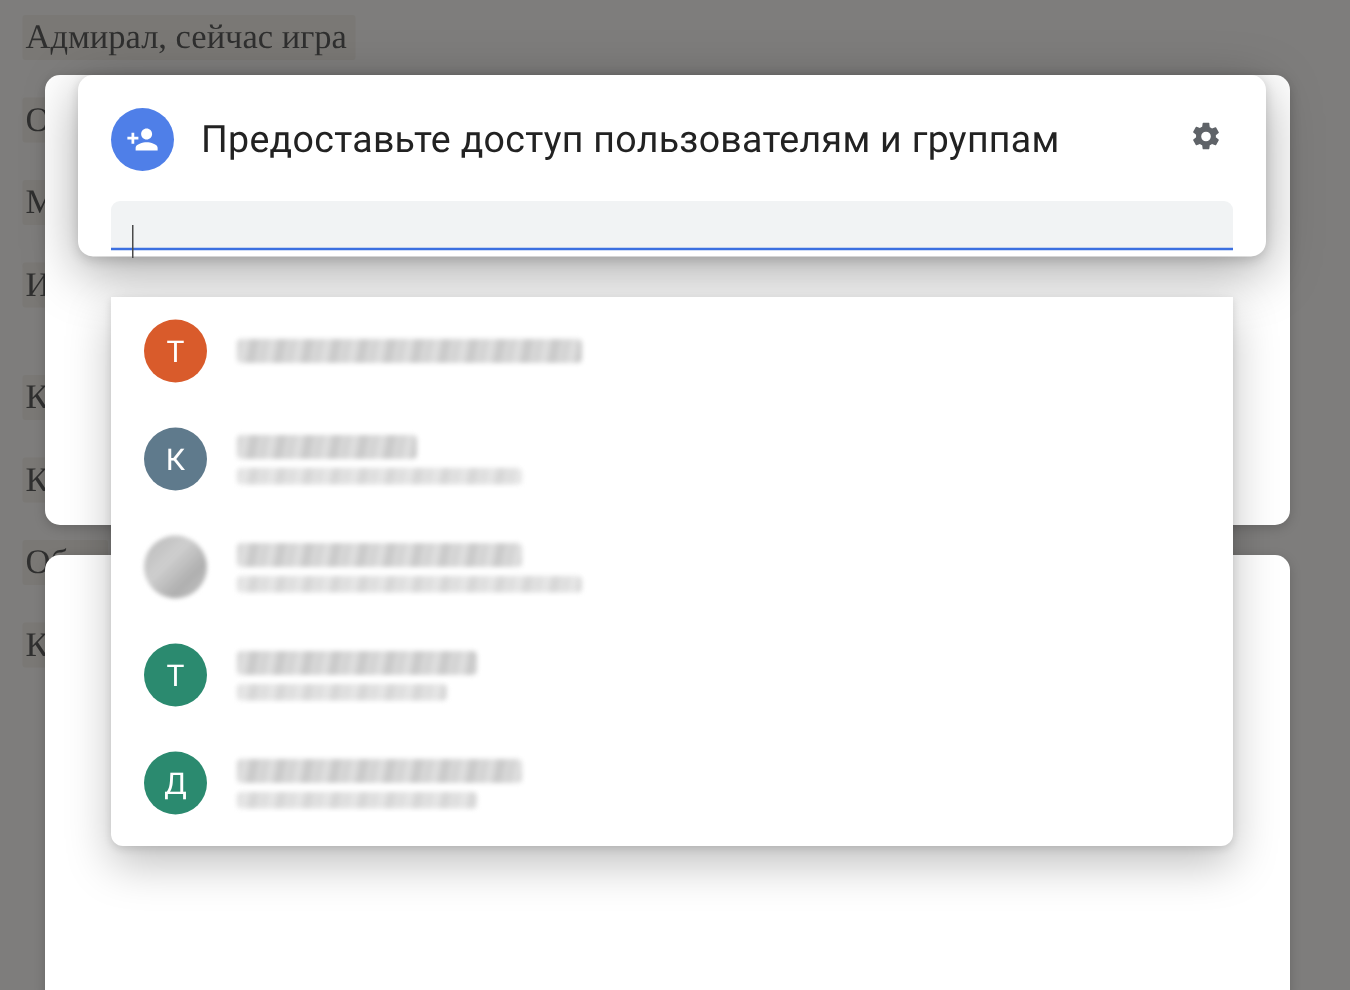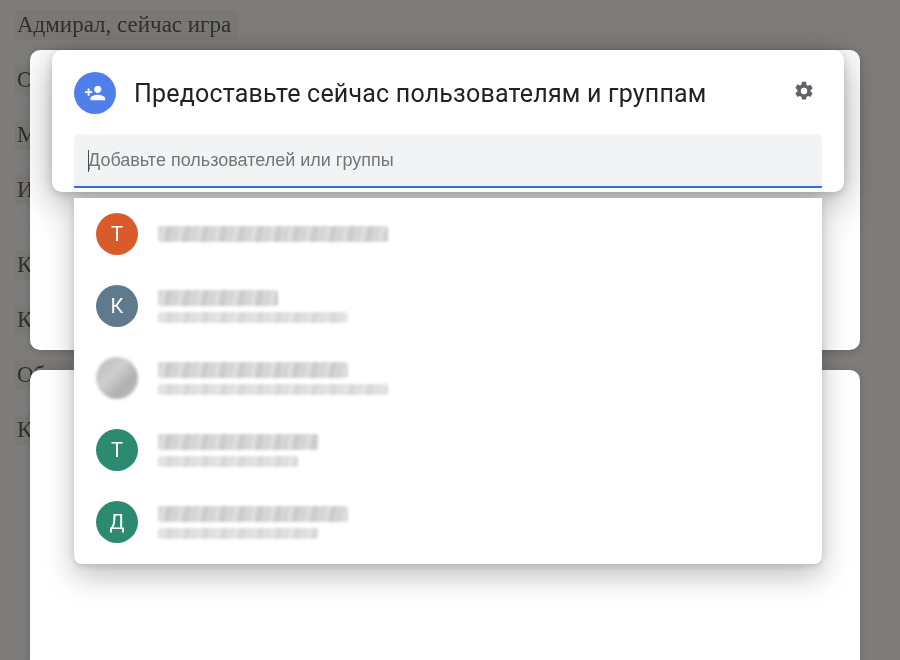--- a/index.html
+++ b/index.html
@@ -216,33 +216,32 @@
 <div class="bg-card bottom"></div>
 
 <div class="dialog">
 
   <div class="dlg-header">
     <div class="header-icon">
       <svg viewBox="0 0 24 24">
           <path d="M15 12c2.21 0 4-1.79 4-4s-1.79-4-4-4-4 1.79-4 4 1.79 4 4 4zm-9-2V7H4v3H1v2h3v3h2v-3h3v-2H6zm9 4c-2.67 0-8 1.34-8 4v2h16v-2c0-2.66-5.33-4-8-4z"></path>
         </svg>
     </div>
-    <div class="dlg-title">Предоставьте сейчас пользователям и группам</div>
+    <div class="dlg-title">Предоставьте доступ пользователям и группам</div>
     <div class="gear-btn">
       <span>
         <svg viewBox="0 0 24 24">
             <path d="M19.14 12.94c.04-.31.06-.63.06-.94s-.02-.63-.06-.94l2.03-1.58a.5.5 0 0 0 .12-.64l-1.92-3.32a.5.5 0 0 0-.61-.22l-2.39.96a7.03 7.03 0 0 0-1.62-.94l-.36-2.54A.5.5 0 0 0 13.9 2h-3.84a.5.5 0 0 0-.49.42l-.36 2.54c-.58.24-1.12.55-1.62.94l-2.39-.96a.5.5 0 0 0-.61.22L2.67 8.48a.5.5 0 0 0 .12.64l2.03 1.58c-.04.31-.06.63-.06.94s.02.63.06.94L2.79 14.16a.5.5 0 0 0-.12.64l1.92 3.32c.14.24.43.34.61.22l2.39-.96c.5.39 1.04.7 1.62.94l.36 2.54c.04.24.25.42.49.42h3.84c.24 0 .45-.18.49-.42l.36-2.54c.58-.24 1.12-.55 1.62-.94l2.39.96c.18.12.47.02.61-.22l1.92-3.32a.5.5 0 0 0-.12-.64l-2.03-1.58zM12 15.5A3.5 3.5 0 1 1 12 8.5a3.5 3.5 0 0 1 0 7z"></path>
           </svg>
       </span>
     </div>
   </div>
 
   <div class="input-wrap">
     <span class="caret"></span>
-    <input type="text" placeholder="Добавьте пользователей или группы" style="">
   </div>
 
   <div class="dropdown">
 
     <div class="user-row">
       <div class="avatar" style="background:#d95b2b">Т</div>
       <div class="user-info">
         <div class="blur-line primary w230"></div>
       </div>
     </div>

